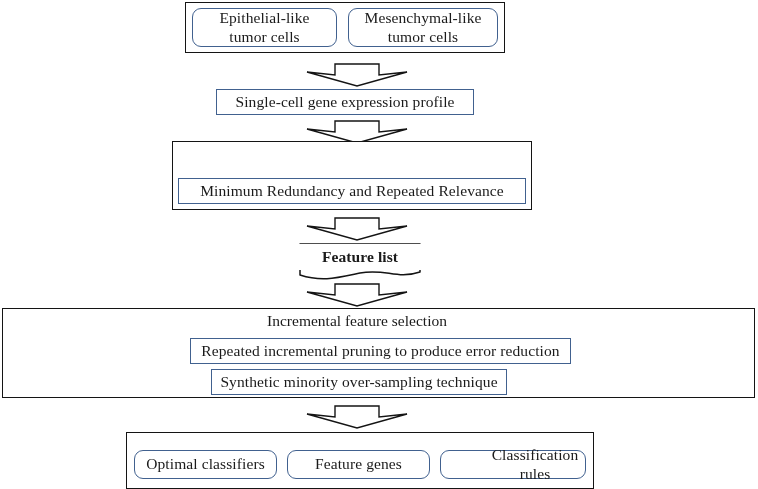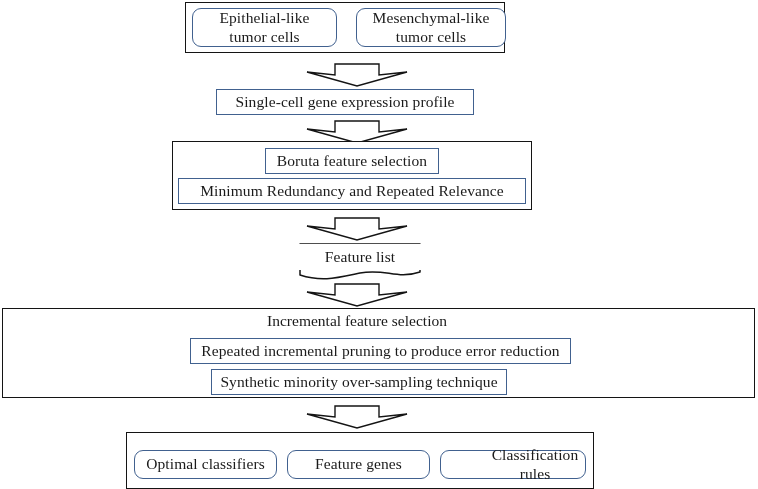--- a/index.html
+++ b/index.html
@@ -83,55 +83,52 @@
 
 <div class="canvas">
 
   <div class="node frame" style="left:185px; top:-3px; width:320px; height:51px;"></div>
 
   <div class="node bluebox round" style="left:192px; top:3px; width:145px; height:39px;">
     <span class="label">Epithelial-like
 tumor cells</span>
   </div>
 
-  <div class="node bluebox round" style="left:348px; top:3px; width:150px; height:39px;margin-left:8px;">
+  <div class="node bluebox round" style="left:348px; top:3px; width:150px; height:39px;">
     <span class="label">Mesenchymal-like
 tumor cells</span>
   </div>
 
   <svg class="arrow" style="left:305px; top:57px;" width="104" height="26" viewBox="0 0 104 26">
     <path d="M30 2 L74 2 L74 13 L102 10 L52 24 L2 10 L30 13 Z" fill="#ffffff" stroke="#141414" stroke-width="1.4" stroke-linejoin="miter"></path>
   </svg>
 
   <div class="node bluebox" style="left:216px; top:84px; width:258px; height:26px;">
     <span class="label">Single-cell gene expression profile</span>
   </div>
 
   <svg class="arrow" style="left:305px; top:114px;" width="104" height="26" viewBox="0 0 104 26">
     <path d="M30 2 L74 2 L74 13 L102 10 L52 24 L2 10 L30 13 Z" fill="#ffffff" stroke="#141414" stroke-width="1.4" stroke-linejoin="miter"></path>
   </svg>
 
   <div class="node frame" style="left:172px; top:136px; width:360px; height:69px;"></div>
 
-  <div class="node bluebox" style="left:265px; top:143px; width:174px; height:26px;">
-    <span class="label">Boruta feature selection</span>
-  </div>
 
   <div class="node bluebox" style="left:178px; top:173px; width:348px; height:26px;">
     <span class="label">Minimum Redundancy and Repeated Relevance</span>
   </div>
 
   <svg class="arrow" style="left:305px; top:211px;" width="104" height="26" viewBox="0 0 104 26">
     <path d="M30 2 L74 2 L74 13 L102 10 L52 24 L2 10 L30 13 Z" fill="#ffffff" stroke="#141414" stroke-width="1.4" stroke-linejoin="miter"></path>
   </svg>
 
   <svg class="doc" style="left:298px; top:237px;" width="124" height="40" viewBox="0 0 124 40">
     <path d="M2 2 L122 2 L122 30 C98 38 88 26 62 31 C38 36 24 40 2 33 Z" fill="#ffffff" stroke="#141414" stroke-width="1.5" stroke-linejoin="round"></path>
   </svg>
-  <div class="node" style="left:298px; top:239px; width:124px; height:26px;">
+  <div class="node" style="left:298px; top:239px; width:124px; height:26px;font-weight:bold;">
     <span class="label">Feature list</span>
   </div>
 
   <svg class="arrow" style="left:305px; top:277px;" width="104" height="26" viewBox="0 0 104 26">
     <path d="M30 2 L74 2 L74 13 L102 10 L52 24 L2 10 L30 13 Z" fill="#ffffff" stroke="#141414" stroke-width="1.4" stroke-linejoin="miter"></path>
   </svg>
 
   <div class="node frame" style="left:2px; top:303px; width:753px; height:90px;"></div>
 
   <div class="group-title" style="left:0px; top:307px;">Incremental feature selection</div>

